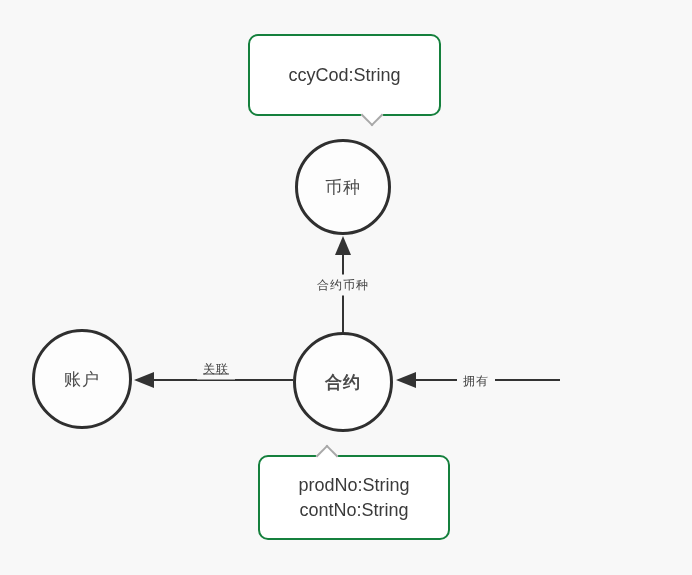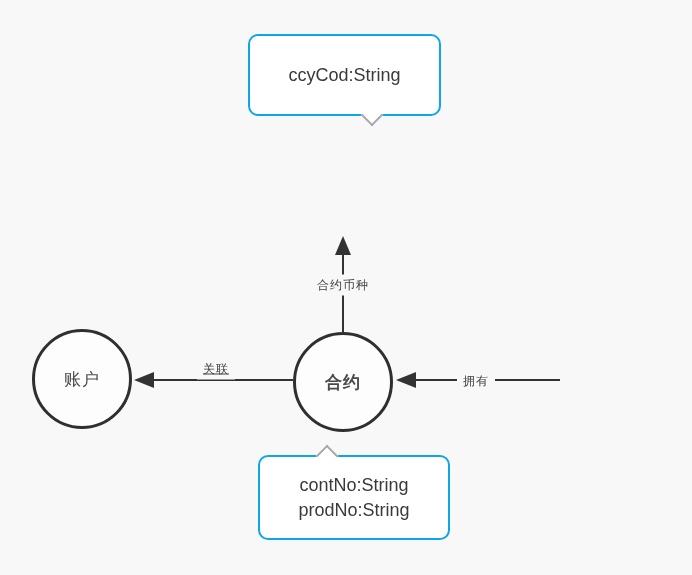--- a/index.html
+++ b/index.html
@@ -46,21 +46,21 @@
     font-size:12px;
     padding:2px 6px;
     white-space:nowrap;
     letter-spacing:1px;
   }
   
   .callout{
     position:absolute;
     box-sizing:border-box;
     background:#ffffff;
-    border:2px solid #0ea5e9;
+    border:2px solid #15803d;
     border-radius:10px;
     display:flex;flex-direction:column;
     align-items:center;justify-content:center;
     font-size:18px;color:#3a3a3a;
     line-height:25px;
   }
   .pointer{
     position:absolute;
     width:14px;height:14px;
     background:#ffffff;
@@ -92,29 +92,32 @@
   <span class="edge-label" style="left:343px;top:285px;">合约币种</span>
 
   <div class="hline" style="left:152px;top:379px;width:141px;"></div>
   <i class="arrow-left" style="left:134px;top:372px;"></i>
   <span class="edge-label" style="left:216px;top:369px;text-decoration:underline;">关联</span>
 
   <div class="hline" style="left:416px;top:379px;width:144px;"></div>
   <i class="arrow-left" style="left:396px;top:372px;"></i>
   <span class="edge-label" style="left:476px;top:381px;">拥有</span>
 
+  <div class="node" style="left:295px;top:139px;width:96px;height:96px;">
+    <span>币种</span>
+  </div>
 
   <div class="node" style="left:293px;top:332px;width:100px;height:100px;font-weight:bold;">
     <span>合约</span>
   </div>
 
   <div class="node" style="left:32px;top:329px;width:100px;height:100px;justify-content:center;">
     <span>账户</span>
   </div>
 
 
   <div class="callout" style="left:258px;top:455px;width:192px;height:85px;">
+    <span>prodNo:String</span>
     <span>contNo:String</span>
-    <span>prodNo:String</span>
     <i class="pointer up" style="left:59px;"></i>
   </div>
 
 </div>
 
 </body></html>

